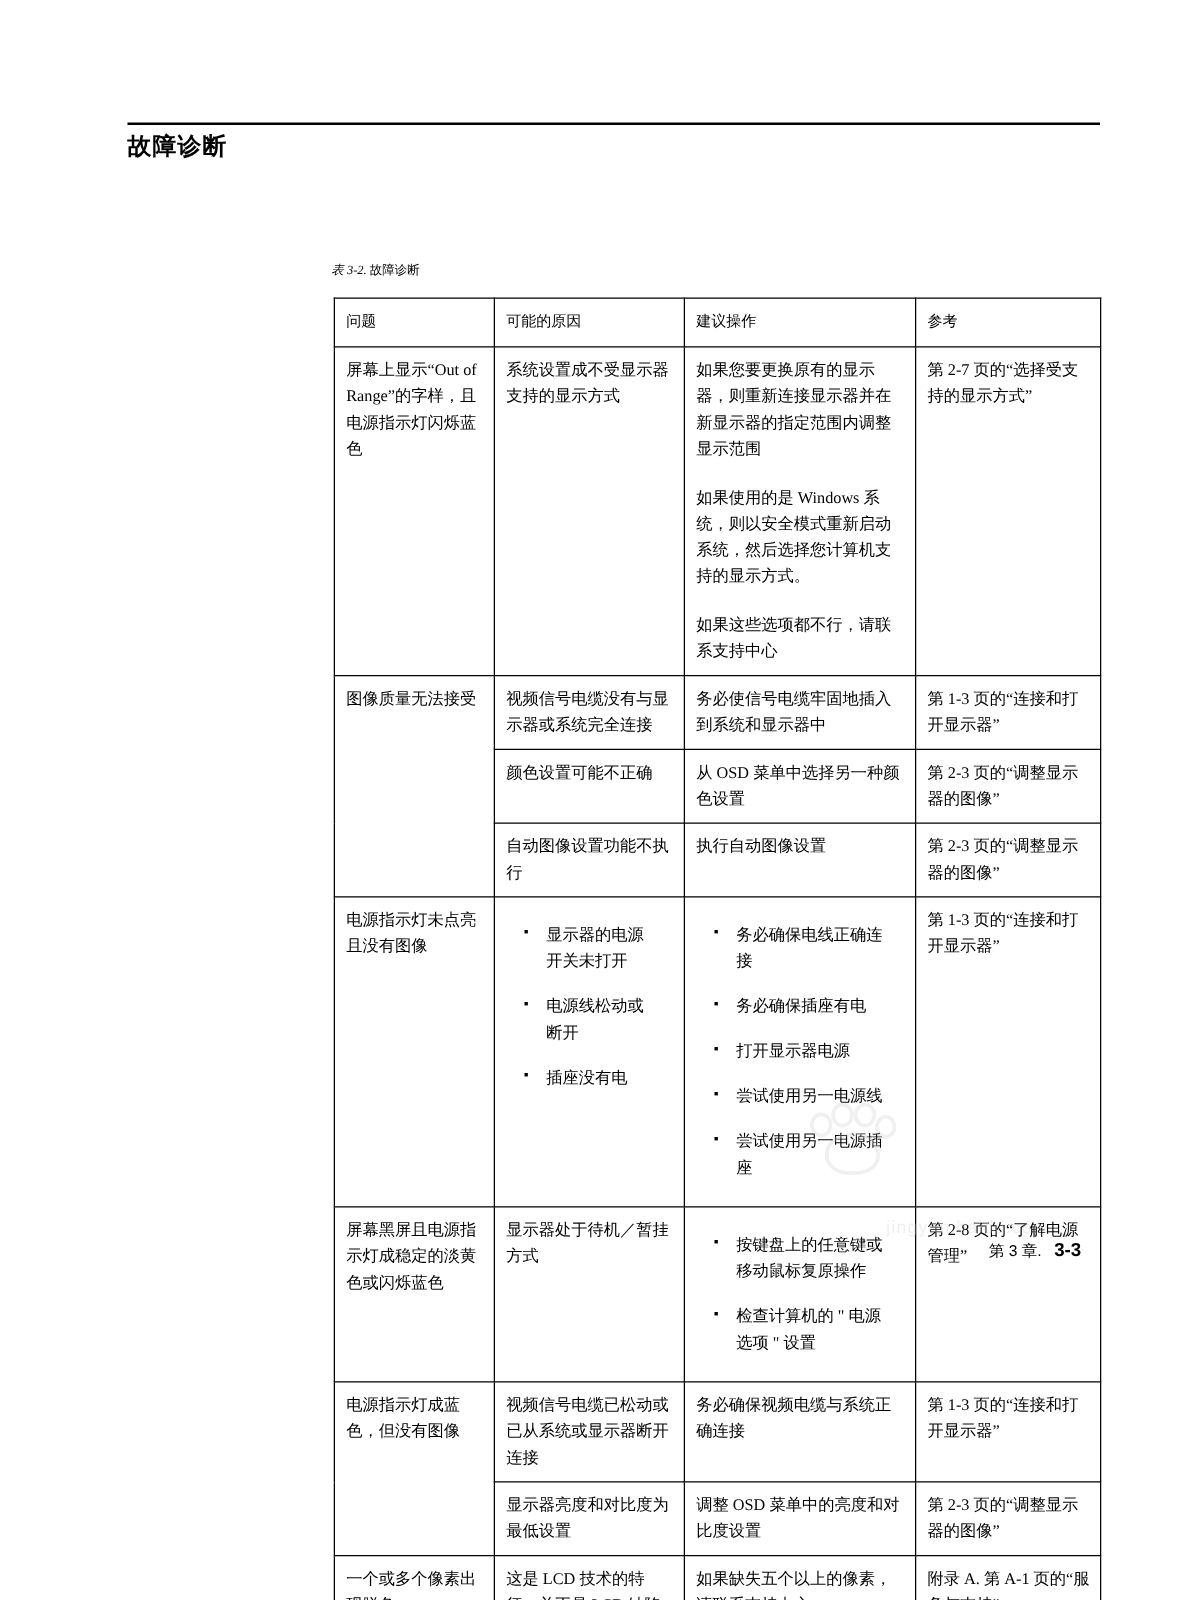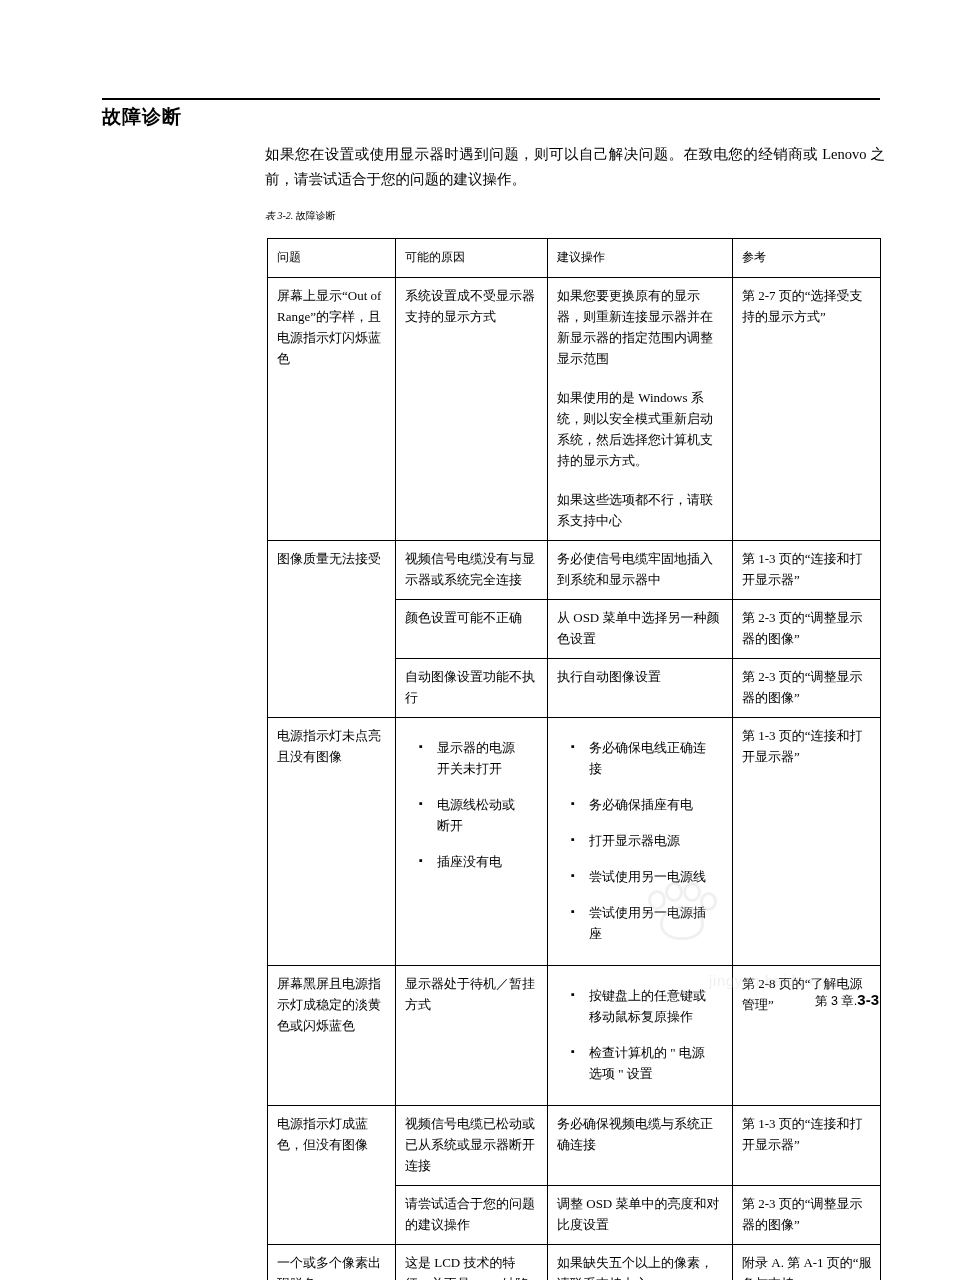--- a/index.html
+++ b/index.html
@@ -117,26 +117,27 @@
     content: "\25AA";
     position: absolute;
     left: 2px;
     top: -1px;
     font-size: 11px;
   }
 
   
   .footer {
     position: absolute;
-    right: 82px;
+    right: 96px;
     bottom: 46px;
     font-family: "Liberation Sans", sans-serif;
     font-size: 13px;
     display: flex;
     align-items: baseline;
+    gap: 10px;
   }
   .footer .chap {
     font-size: 12.5px;
   }
   .footer .pg {
     font-weight: bold;
     font-size: 15px;
   }
 
   
@@ -190,21 +191,20 @@
 </style>
 </head>
 <body>
 
 <div class="page">
 
   <div class="top-rule"></div>
 
   <div class="page-title">故障诊断</div>
 
-  <div class="intro">如果您在设置或使用显示器时遇到问题，则可以自己解决问题。在致电您的经销商或 Lenovo 之前，请尝试适合于您的问题的建议操作。</div>
 
   <div class="table-caption">
     <span class="caption-num">表 3-2.</span>
     <span>故障诊断</span>
   </div>
 
   <div class="tbl-wrap">
     <table class="trouble">
       <colgroup>
         <col class="c1">
@@ -283,21 +283,21 @@
           <td>第 2-8 页的“了解电源管理”</td>
         </tr>
 
         <tr>
           <td rowspan="2">电源指示灯成蓝色，但没有图像</td>
           <td>视频信号电缆已松动或已从系统或显示器断开连接</td>
           <td>务必确保视频电缆与系统正确连接</td>
           <td>第 1-3 页的“连接和打开显示器”</td>
         </tr>
         <tr>
-          <td>请尝试适合于您的问题的建议操作</td>
+          <td>显示器亮度和对比度为最低设置</td>
           <td>调整 OSD 菜单中的亮度和对比度设置</td>
           <td>第 2-3 页的“调整显示器的图像”</td>
         </tr>
 
         <tr>
           <td>一个或多个像素出现脱色</td>
           <td>这是 LCD 技术的特征，并不是 LCD 缺陷</td>
           <td>如果缺失五个以上的像素，请联系支持中心</td>
           <td>附录 A. 第 A-1 页的“服务与支持”</td>
         </tr>

